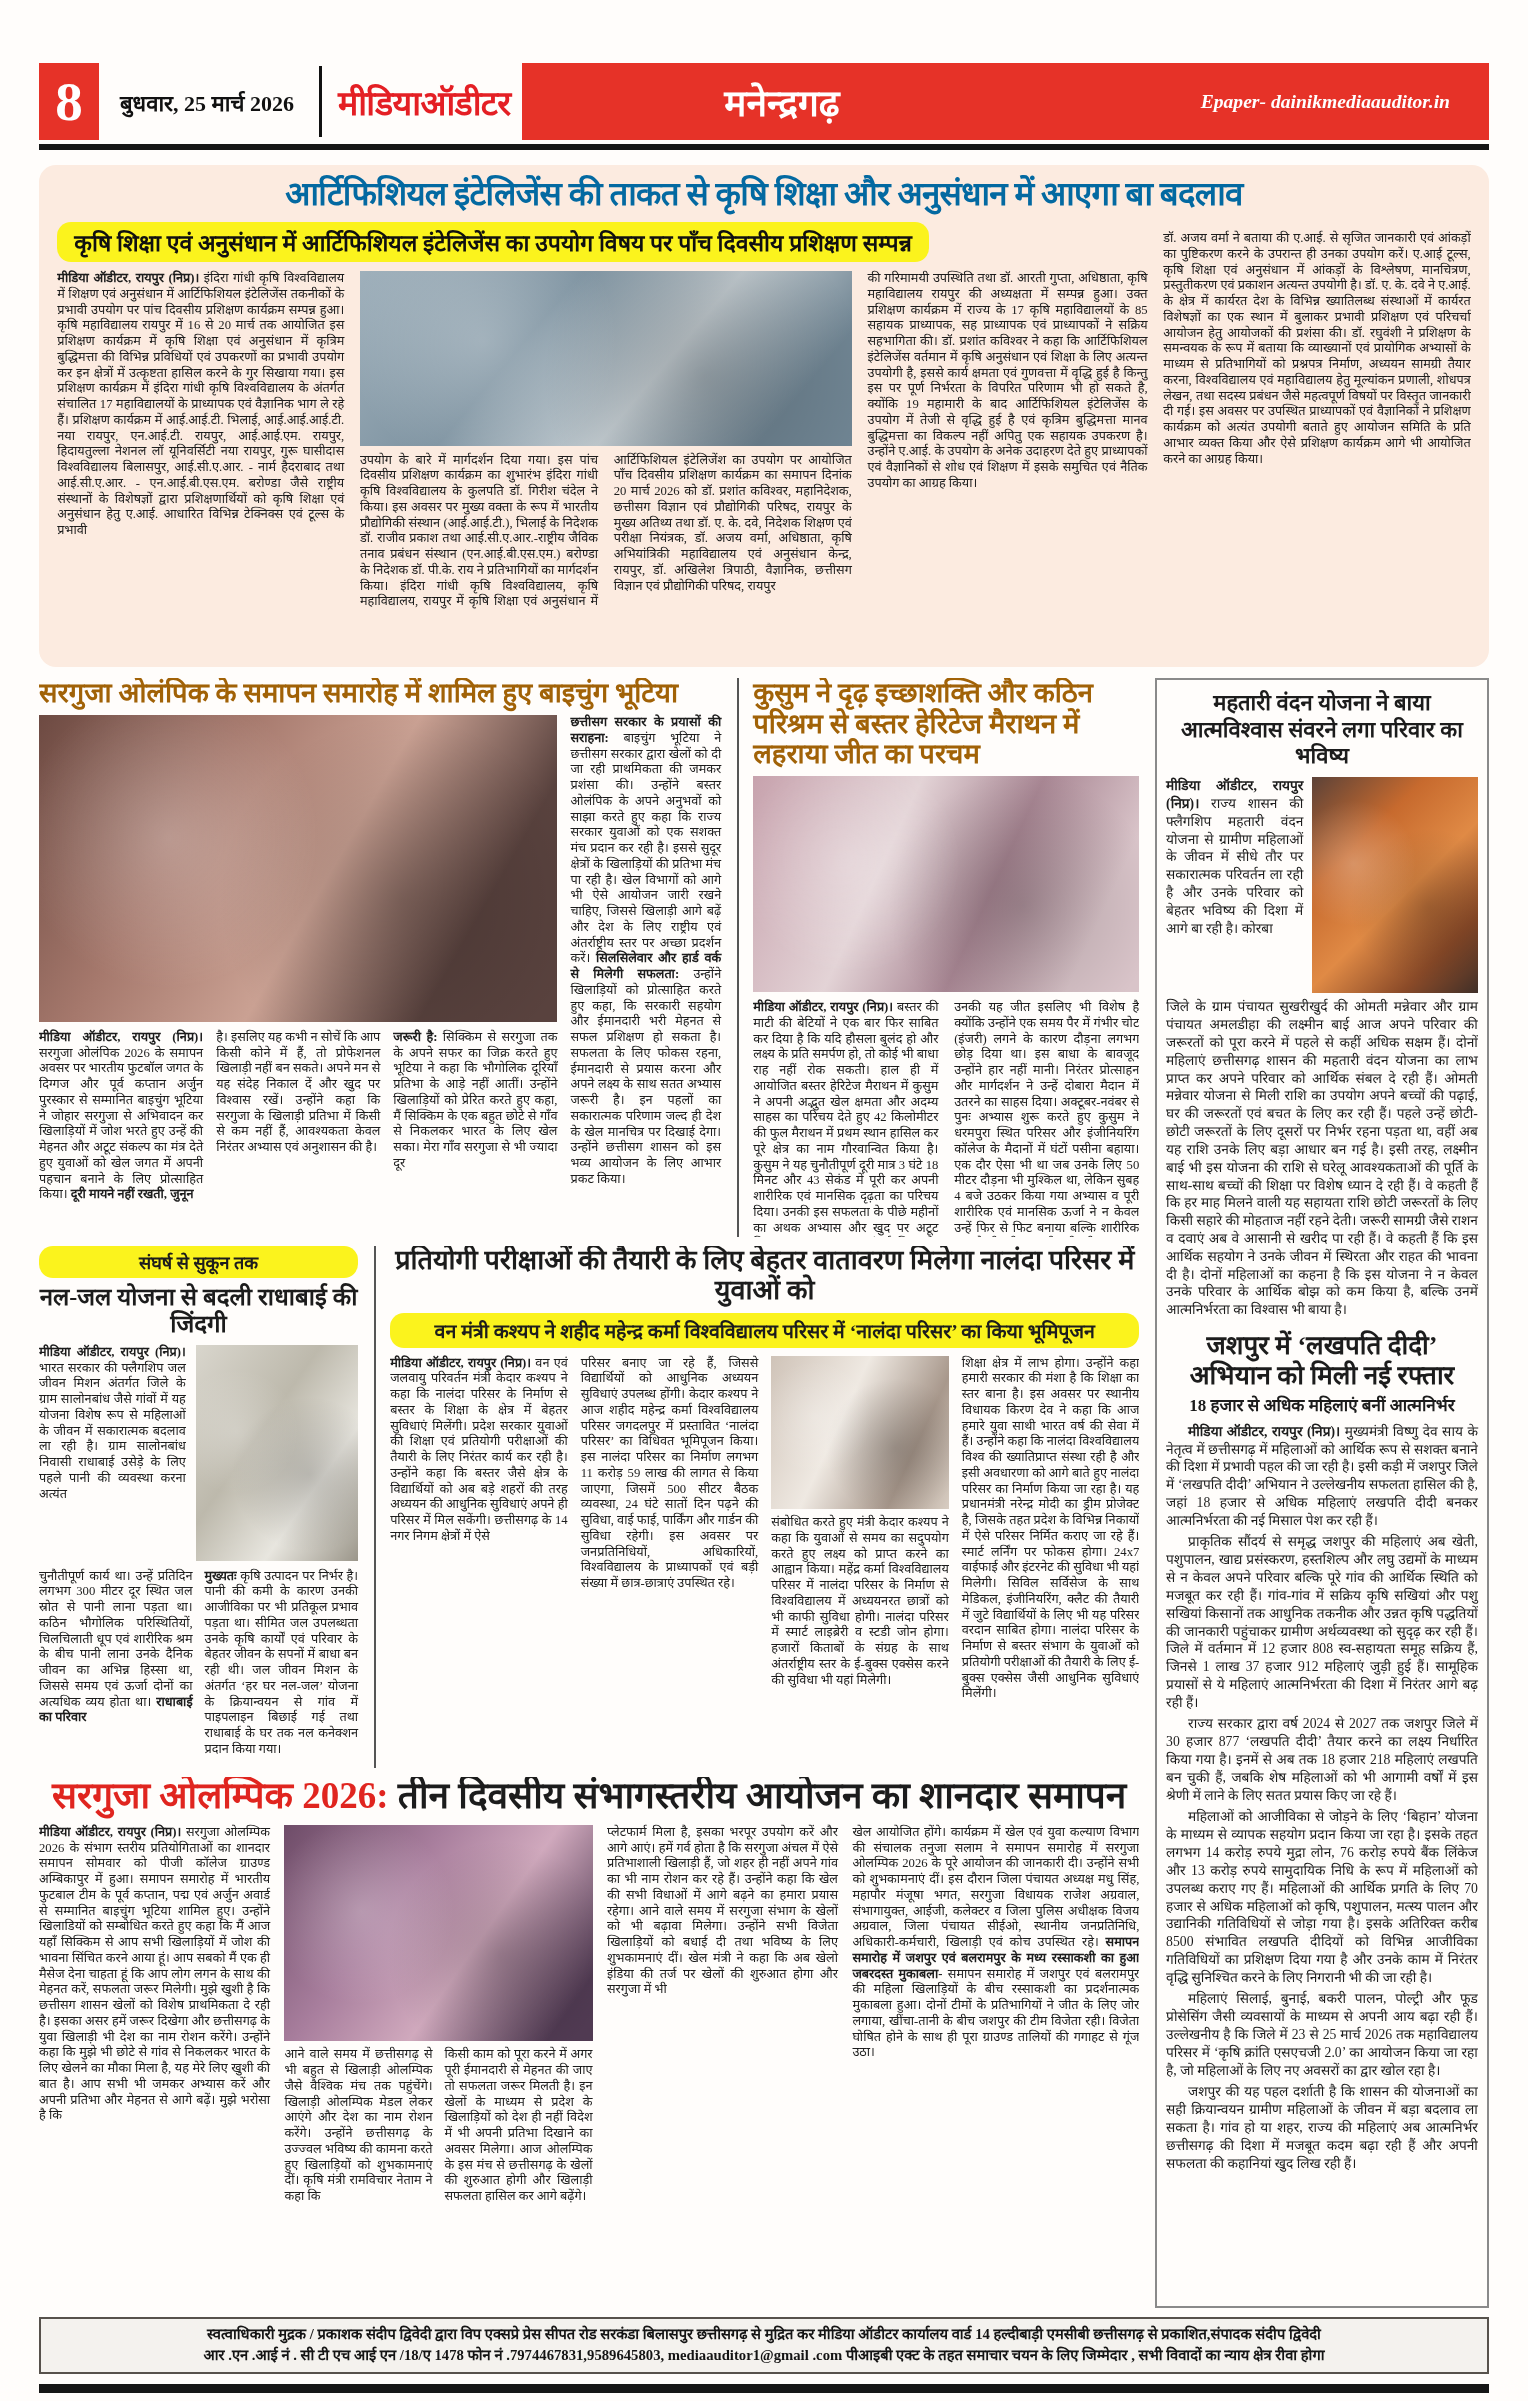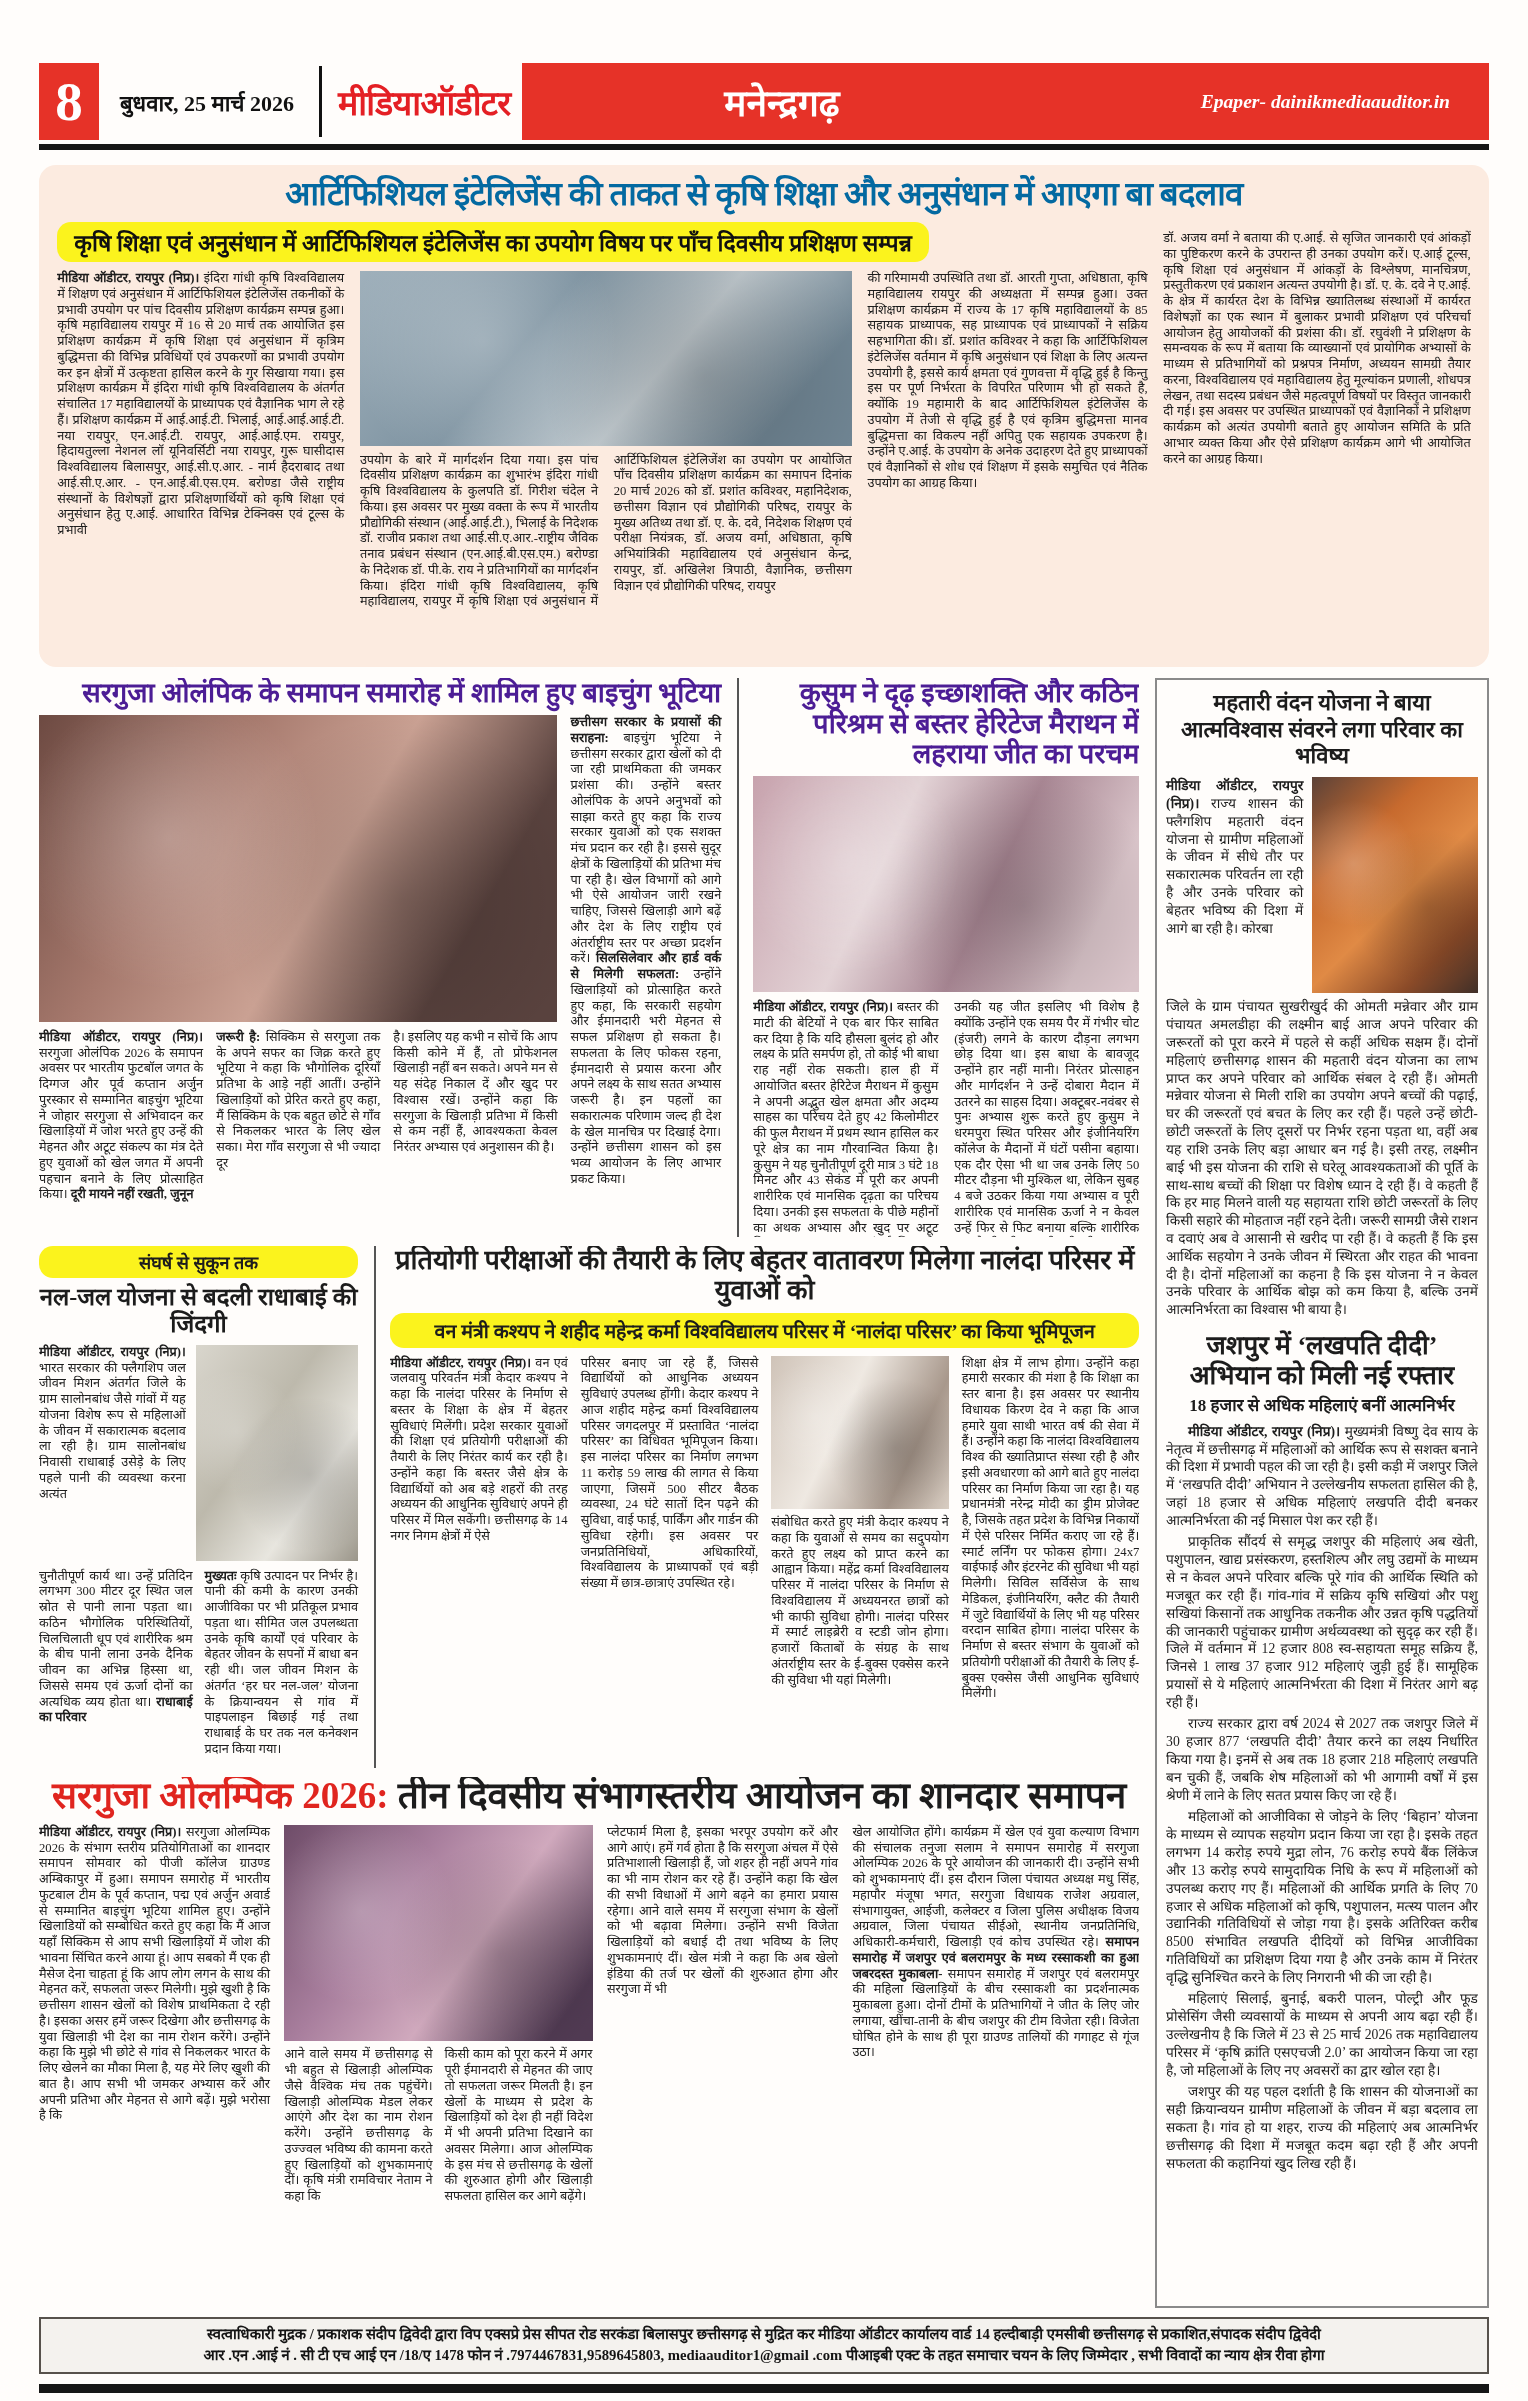--- a/index.html
+++ b/index.html
@@ -42,21 +42,21 @@
   .twocol{columns:2;column-gap:15.7px;}
   
   .lower{display:flex;gap:15.7px;margin-top:10.4px;height:1630px;}
   .maincol{flex:1;display:flex;flex-direction:column;gap:9.1px;min-width:0;}
   .rail{width:334px;border:2px solid #8a8a8a;padding:7.8px 9.1px;box-sizing:border-box;overflow:hidden;}
   .rail .bodytext{font-size:13.7px;line-height:1.3;}
   
   .row2{display:flex;gap:15.7px;height:559px;overflow:hidden;}
   .artA{width:62%;}
   .artB{flex:1;border-left:2px solid #555;padding-left:14.4px;}
-  .artA h2,.artB h2{margin:0 0 6.5px;font-size:27.4px;line-height:1.12;font-weight:900;text-align:right;color:#4c1d95;}
+  .artA h2,.artB h2{margin:0 0 6.5px;font-size:27.4px;line-height:1.12;font-weight:900;text-align:left;color:#a16207;}
   .artA-main{display:flex;gap:13px;}
   .artA-left{width:76%;}
   .photoA{height:307px;background:linear-gradient(120deg,#6d4a42,#a5786c 30%,#caa193 55%,#59423e 80%),
           linear-gradient(#8a5f55,#8a5f55);}
   .artA-cols{display:flex;gap:13px;margin-top:7.8px;}
   .artA-cols .bodytext{flex:1;}
   .artA-side{flex:1;min-width:0;}
   .photoB{height:216px;margin-bottom:7.8px;background:linear-gradient(115deg,#c7a2ad,#e3d3d6 35%,#a98794 60%,#d9c4c9 85%);}
   
   .row3{display:flex;gap:15.7px;height:522px;overflow:hidden;}
@@ -150,25 +150,25 @@
           <h2>सरगुजा ओलंपिक के समापन समारोह में शामिल हुए बाइचुंग भूटिया</h2>
           <div class="artA-main">
             <div class="artA-left">
               <div class="ph photoA"></div>
               <div class="artA-cols">
                 <div class="bodytext">
                   <b>मीडिया ऑडीटर, रायपुर (निप्र)। </b>
                   <span>सरगुजा ओलंपिक 2026 के समापन अवसर पर भारतीय फुटबॉल जगत के दिग्गज और पूर्व कप्तान अर्जुन पुरस्कार से सम्मानित बाइचुंग भूटिया ने जोहार सरगुजा से अभिवादन कर खिलाड़ियों में जोश भरते हुए उन्हें की मेहनत और अटूट संकल्प का मंत्र देते हुए युवाओं को खेल जगत में अपनी पहचान बनाने के लिए प्रोत्साहित किया। </span>
                   <b>दूरी मायने नहीं रखती, जुनून </b>
                 </div>
+                <div class="bodytext">है। इसलिए यह कभी न सोचें कि आप किसी कोने में हैं, तो प्रोफेशनल खिलाड़ी नहीं बन सकते। अपने मन से यह संदेह निकाल दें और खुद पर विश्वास रखें। उन्होंने कहा कि सरगुजा के खिलाड़ी प्रतिभा में किसी से कम नहीं हैं, आवश्यकता केवल निरंतर अभ्यास एवं अनुशासन की है।</div>
                 <div class="bodytext">
                   <b>जरूरी है: </b>
                   <span>सिक्किम से सरगुजा तक के अपने सफर का जिक्र करते हुए भूटिया ने कहा कि भौगोलिक दूरियाँ प्रतिभा के आड़े नहीं आतीं। उन्होंने खिलाड़ियों को प्रेरित करते हुए कहा, मैं सिक्किम के एक बहुत छोटे से गाँव से निकलकर भारत के लिए खेल सका। मेरा गाँव सरगुजा से भी ज्यादा दूर </span>
                 </div>
-                <div class="bodytext">है। इसलिए यह कभी न सोचें कि आप किसी कोने में हैं, तो प्रोफेशनल खिलाड़ी नहीं बन सकते। अपने मन से यह संदेह निकाल दें और खुद पर विश्वास रखें। उन्होंने कहा कि सरगुजा के खिलाड़ी प्रतिभा में किसी से कम नहीं हैं, आवश्यकता केवल निरंतर अभ्यास एवं अनुशासन की है।</div>
               </div>
             </div>
             <aside class="artA-side bodytext">
               <b>छत्तीसग सरकार के प्रयासों की सराहना: </b>
               <span>बाइचुंग भूटिया ने छत्तीसग सरकार द्वारा खेलों को दी जा रही प्राथमिकता की जमकर प्रशंसा की। उन्होंने बस्तर ओलंपिक के अपने अनुभवों को साझा करते हुए कहा कि राज्य सरकार युवाओं को एक सशक्त मंच प्रदान कर रही है। इससे सुदूर क्षेत्रों के खिलाड़ियों की प्रतिभा मंच पा रही है। खेल विभागों को आगे भी ऐसे आयोजन जारी रखने चाहिए, जिससे खिलाड़ी आगे बढ़ें और देश के लिए राष्ट्रीय एवं अंतर्राष्ट्रीय स्तर पर अच्छा प्रदर्शन करें। </span>
               <b>सिलसिलेवार और हार्ड वर्क से मिलेगी सफलता: </b>
               <span>उन्होंने खिलाड़ियों को प्रोत्साहित करते हुए कहा, कि सरकारी सहयोग और ईमानदारी भरी मेहनत से सफल प्रशिक्षण हो सकता है। सफलता के लिए फोकस रहना, ईमानदारी से प्रयास करना और अपने लक्ष्य के साथ सतत अभ्यास जरूरी है। इन पहलों का सकारात्मक परिणाम जल्द ही देश के खेल मानचित्र पर दिखाई देगा। उन्होंने छत्तीसग शासन को इस भव्य आयोजन के लिए आभार प्रकट किया। </span>
             </aside>
           </div>
         </section>

